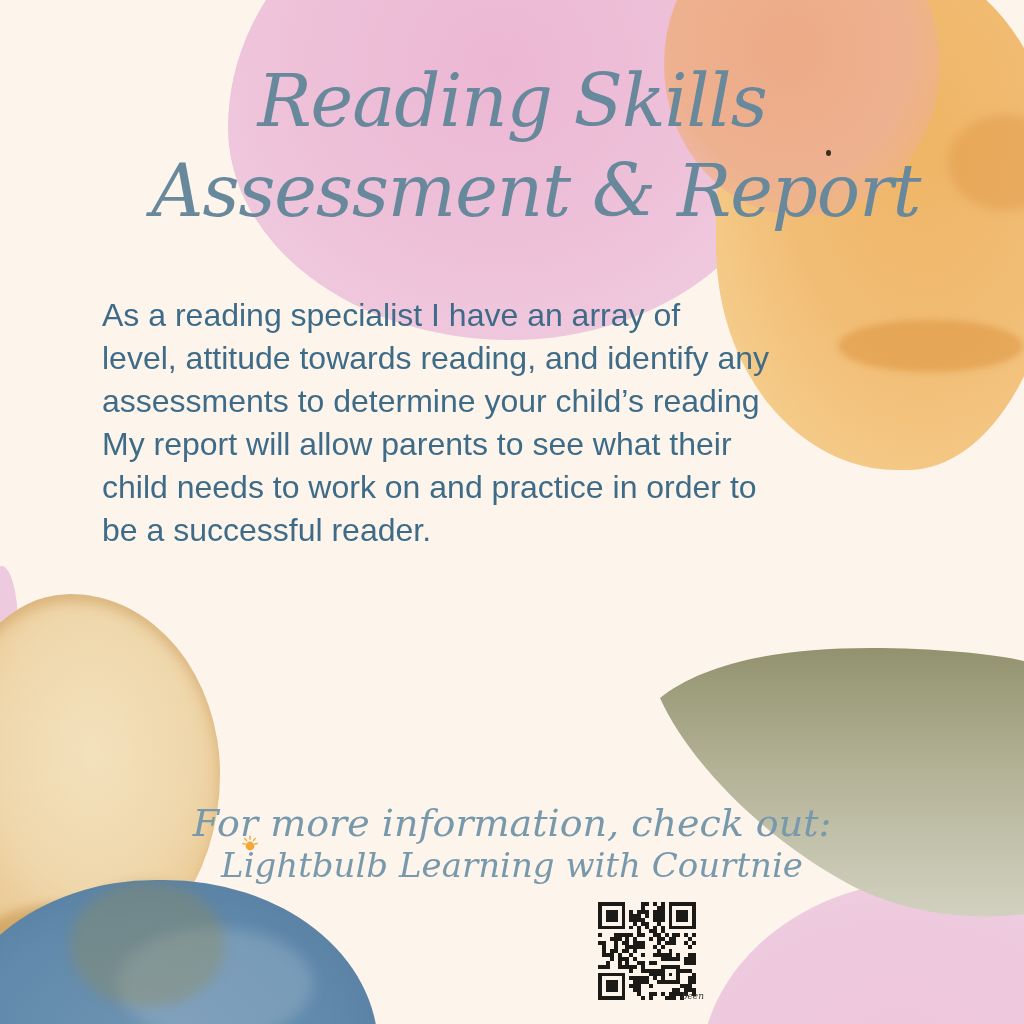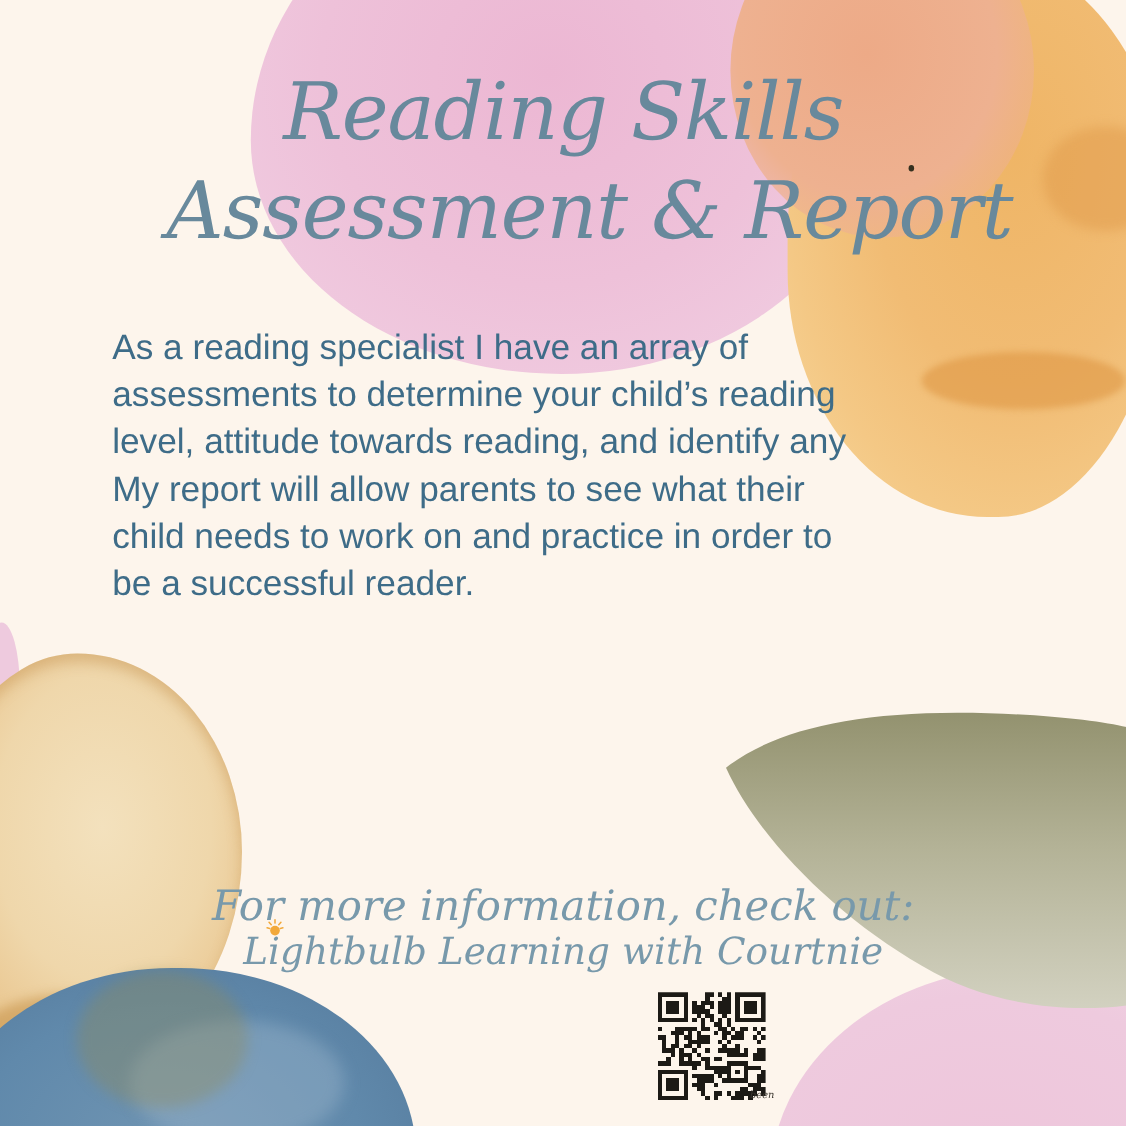--- a/index.html
+++ b/index.html
@@ -91,22 +91,22 @@
     </defs>
     <path d="M 20 70 C 60 38, 130 20, 230 20 C 300 20, 360 27, 384 33
              L 384 286 C 330 293, 258 286, 198 250 C 118 204, 48 132, 20 70 Z" fill="url(#sageGrad)"></path>
   </svg>
 
   <div class="script title-line1">Reading Skills</div>
   <div class="script title-line2">Assessment &amp; Report</div>
 
   <div class="body-block">
     <div>As a reading specialist I have an array of</div>
+    <div>level, attitude towards reading, and identify any</div>
     <div>assessments to determine your child’s reading</div>
-    <div>level, attitude towards reading, and identify any</div>
     <div>My report will allow parents to see what their</div>
     <div>child needs to work on and practice in order to</div>
     <div>be a successful reader.</div>
   </div>
 
   <div class="script footer-line1">For more information, check out:</div>
   <div class="script footer-line2">
     <span class="footer-inner">
       <span>Lightbulb Learning with Courtnie</span>
       <svg class="bulb" viewBox="0 0 18 18">

